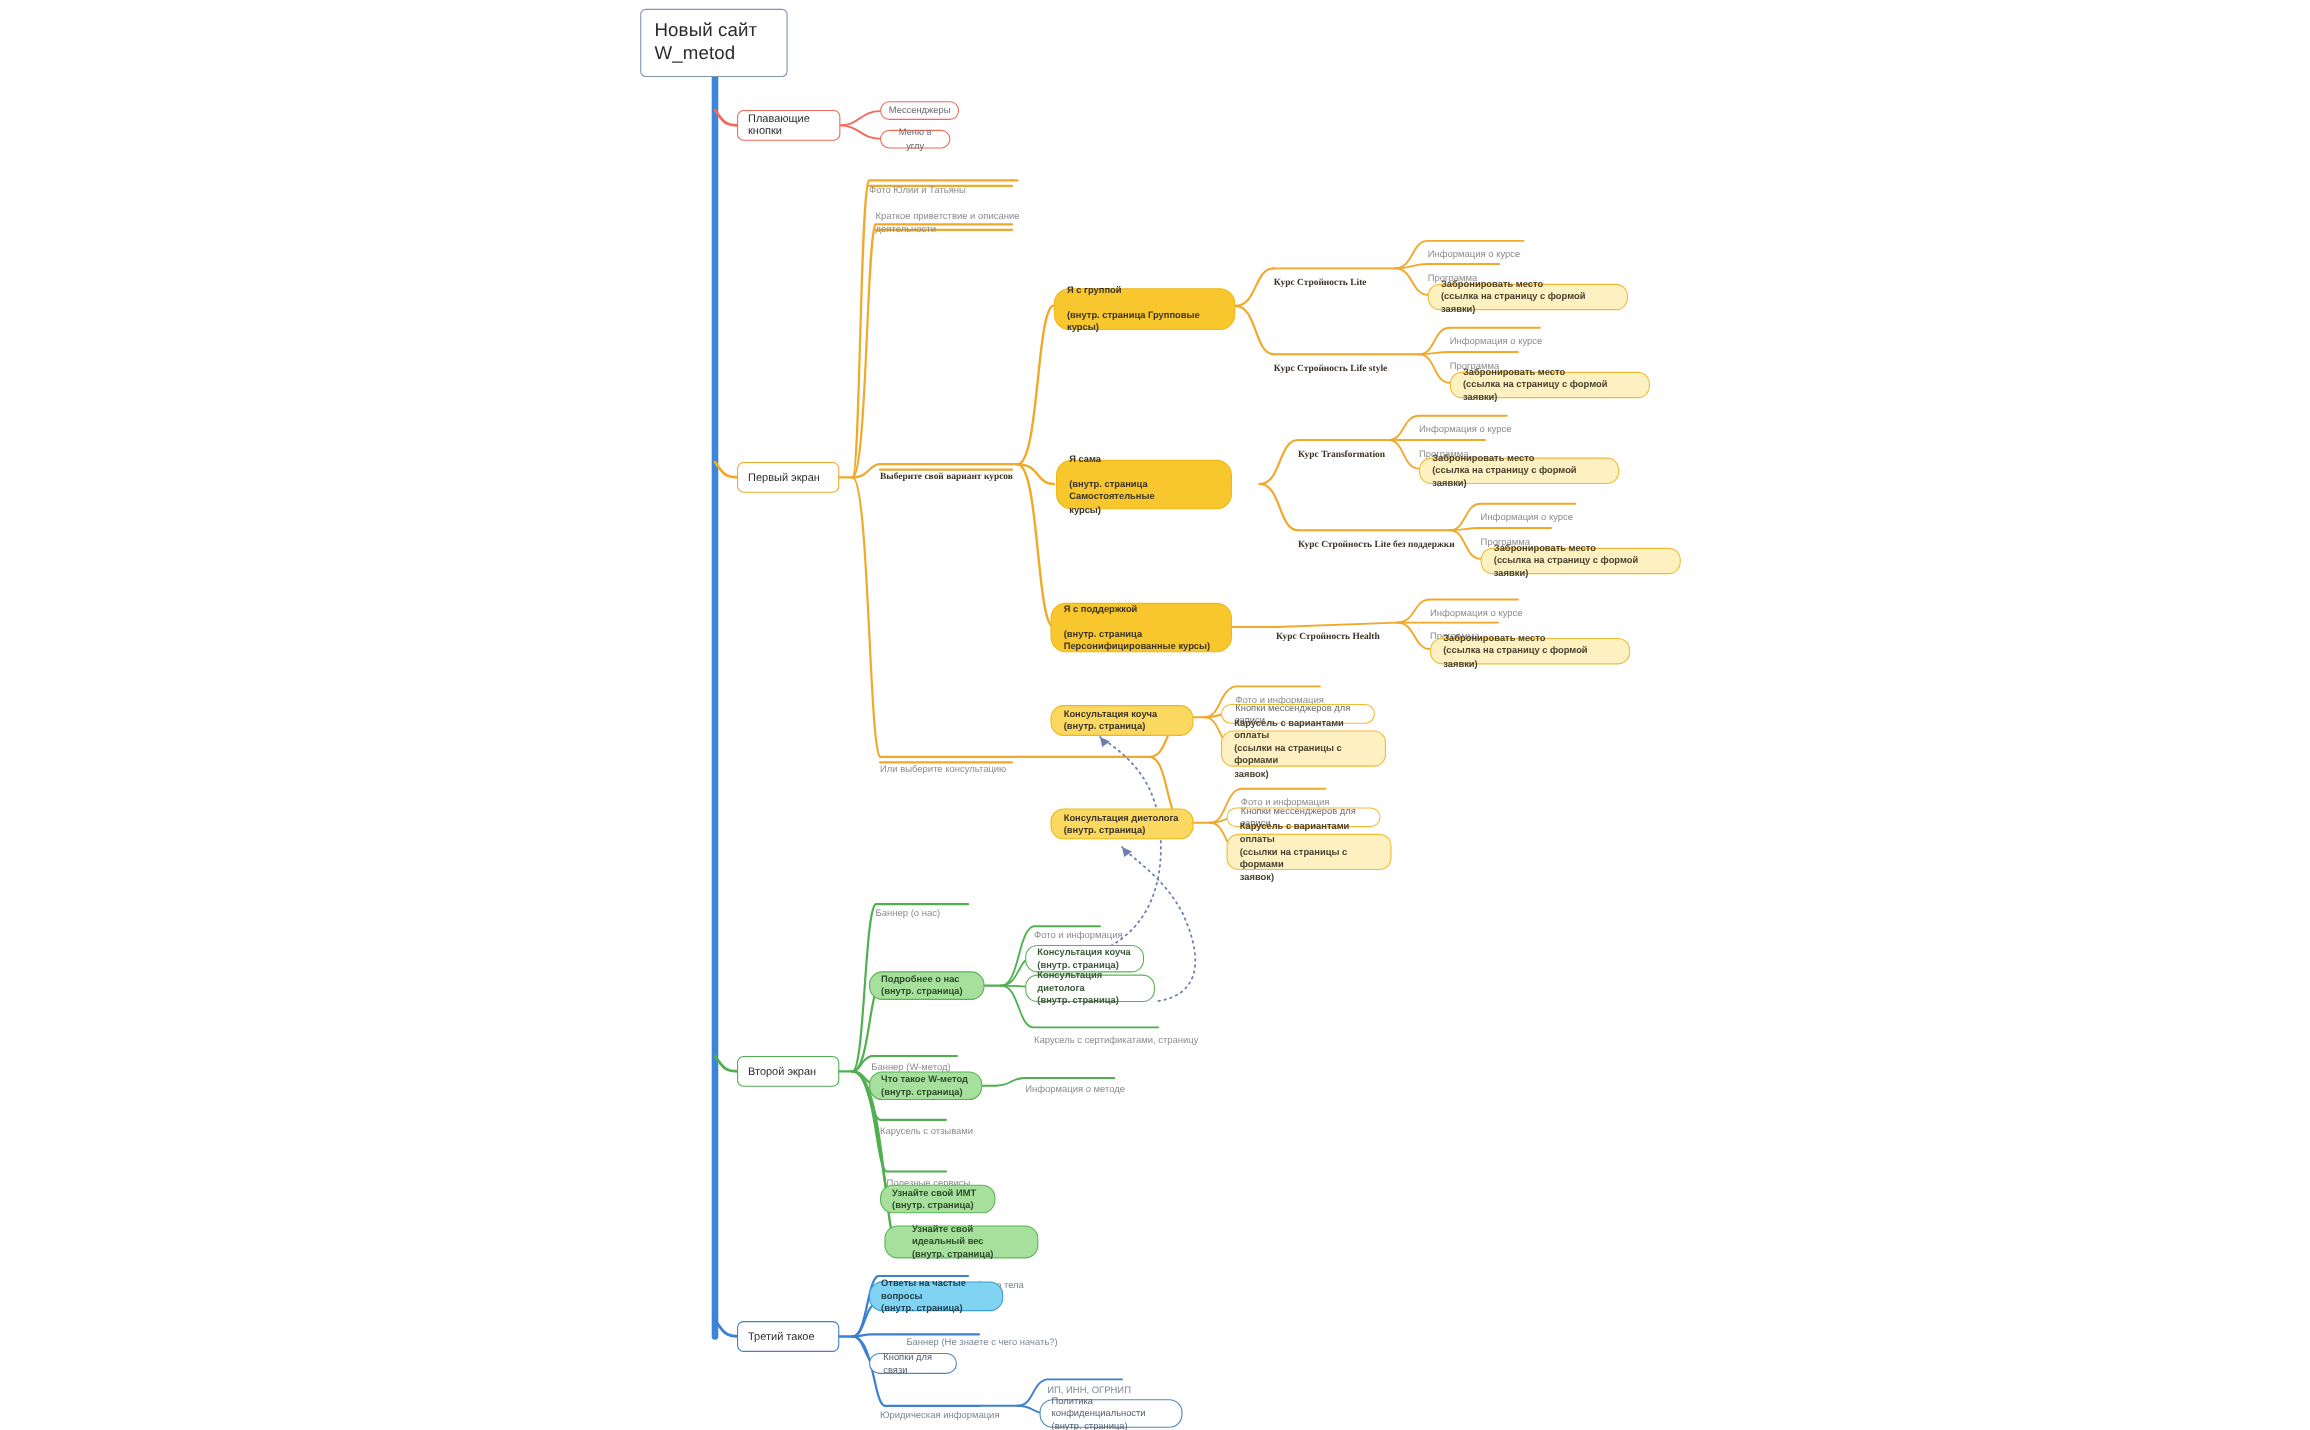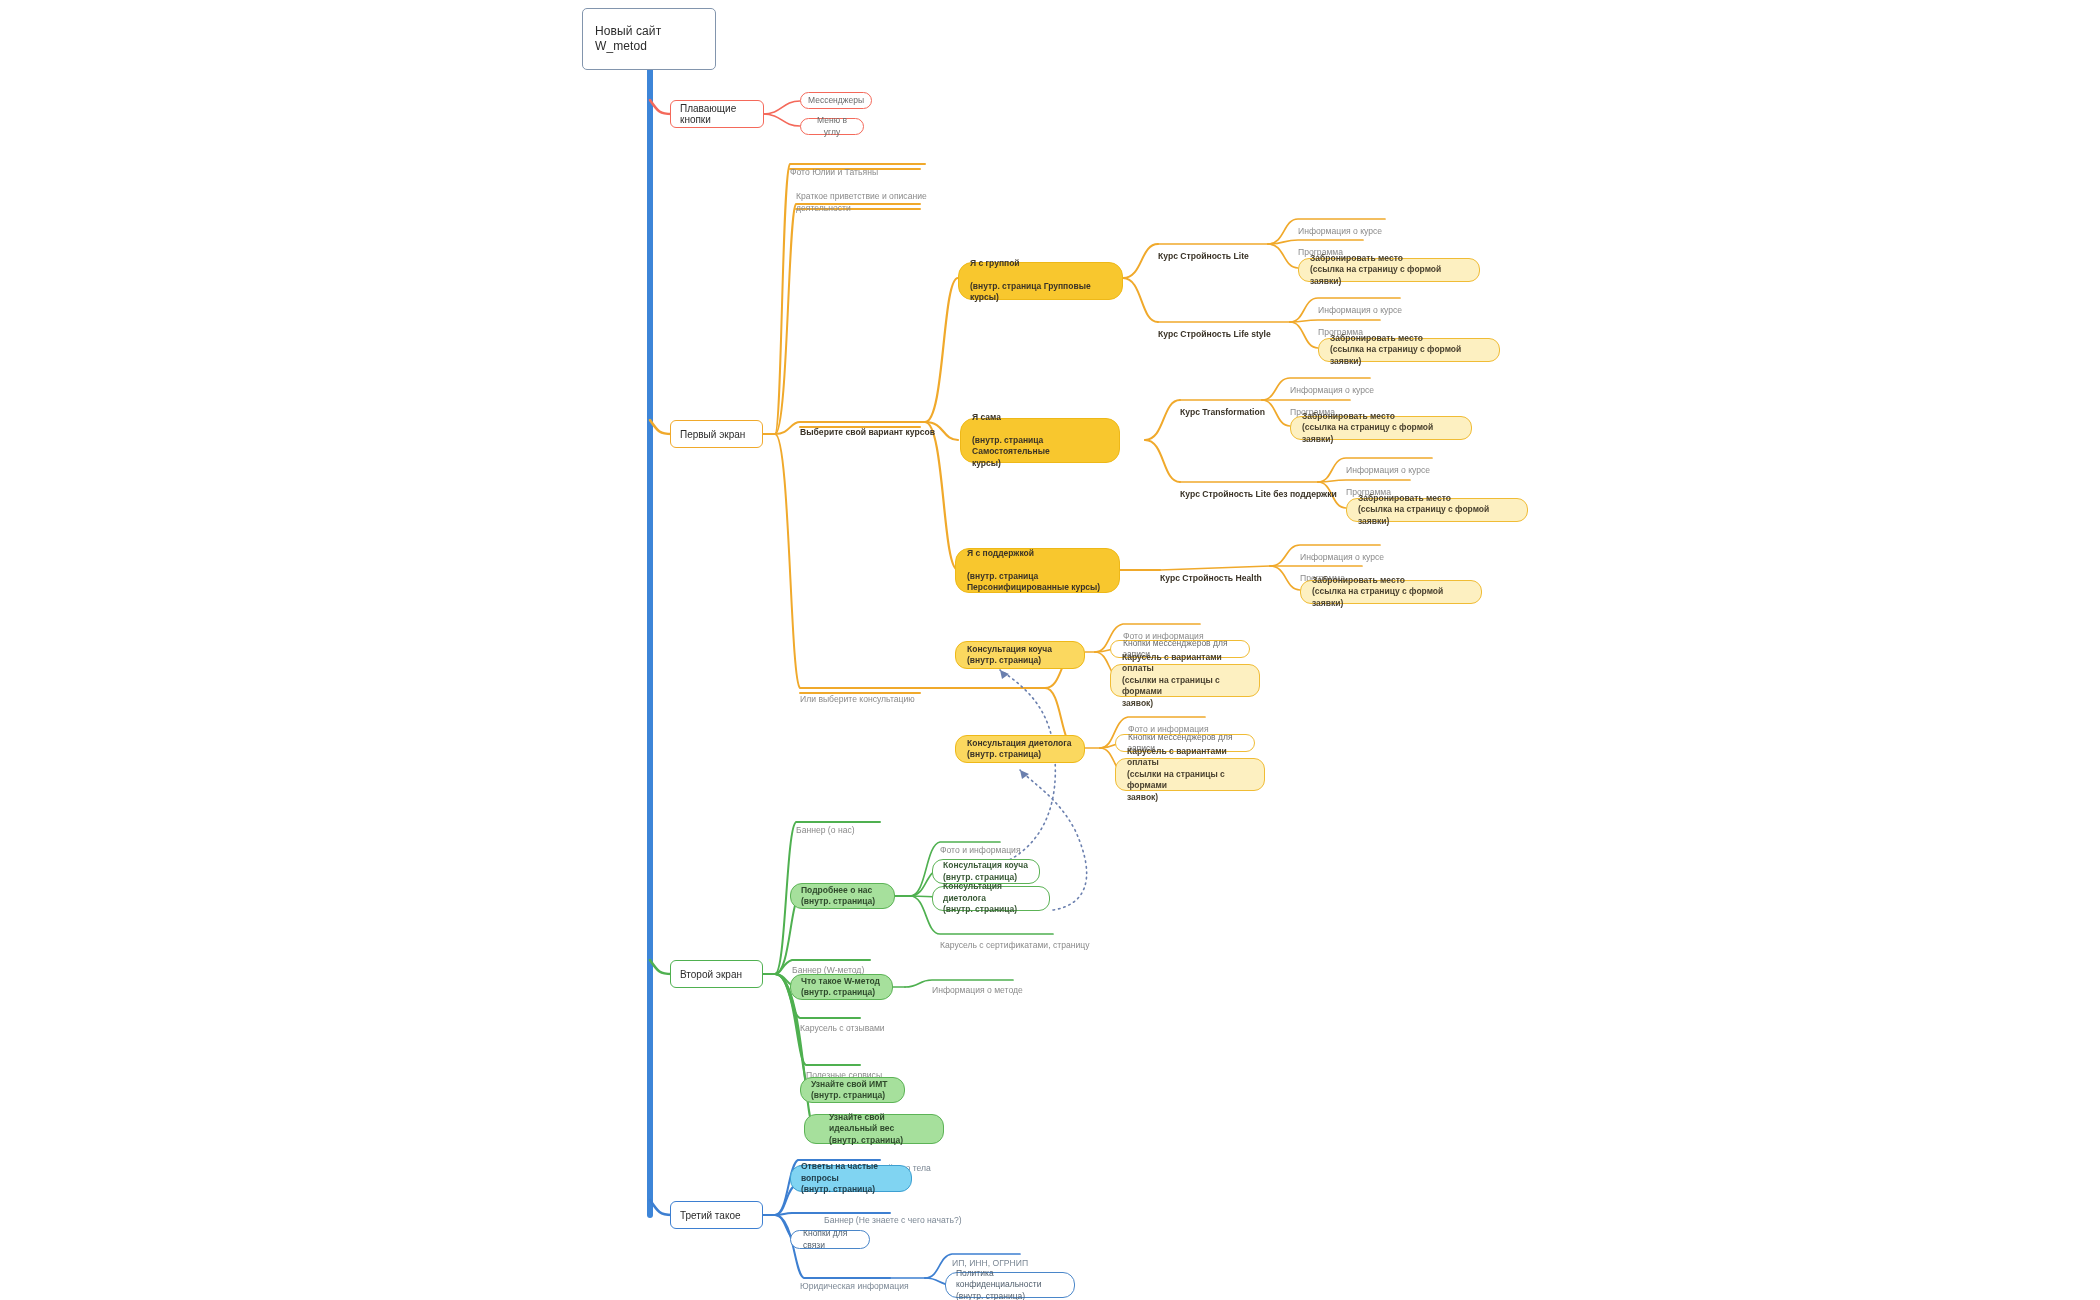--- a/index.html
+++ b/index.html
@@ -35,21 +35,21 @@
     white-space: pre-line;
     z-index: 5;
   }
 
   
   .n-root {
     border: 1.6px solid #8295ad;
     background: #ffffff;
     border-radius: 5px;
     color: #2b2b2b;
-    font-size: 12px;
+    font-size: 17px;
     line-height: 1.22;
     padding: 7px 12px;
     letter-spacing: .1px;
   }
 
   
   .n-chip {
     background: #ffffff;
     border-radius: 6px;
     font-size: 10px;
@@ -132,21 +132,21 @@
 
   
   .leaf {
     position: absolute;
     font-size: 8.6px;
     line-height: 1.4;
     color: #8b8b8b;
     white-space: pre-line;
     z-index: 5;
   }
-  .leaf.dark { color: #3a3327; font-weight: bold; }
+  .leaf.dark { color: #3a3327; font-weight: bold; font-family: Liberation Serif, serif; }
   .leaf.b-lab { color: #7b8794; }
 </style>
 </head>
 <body>
 
 <div id="canvas">
 
   <svg id="links" viewBox="0 0 2100 1300" width="2100" height="1300">
     <g fill="none" stroke-linecap="round">
 

